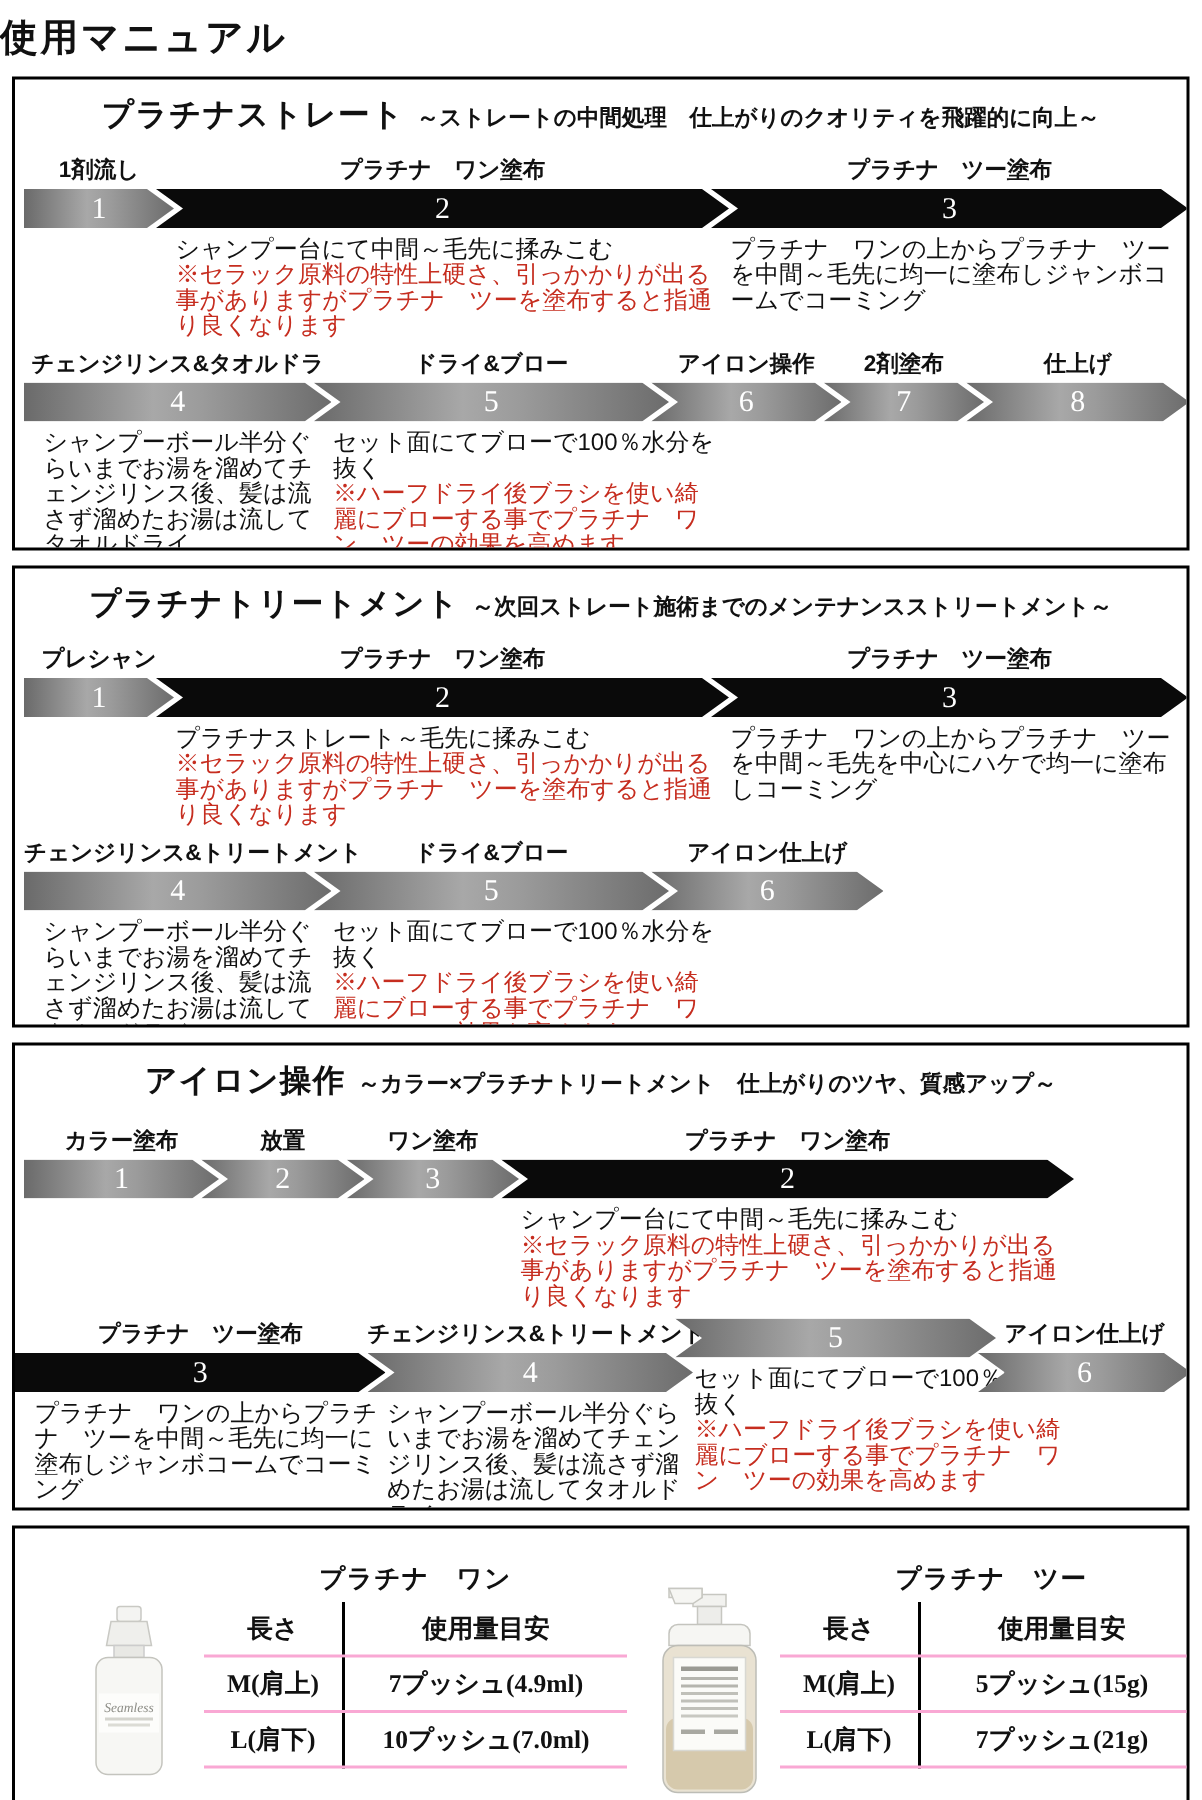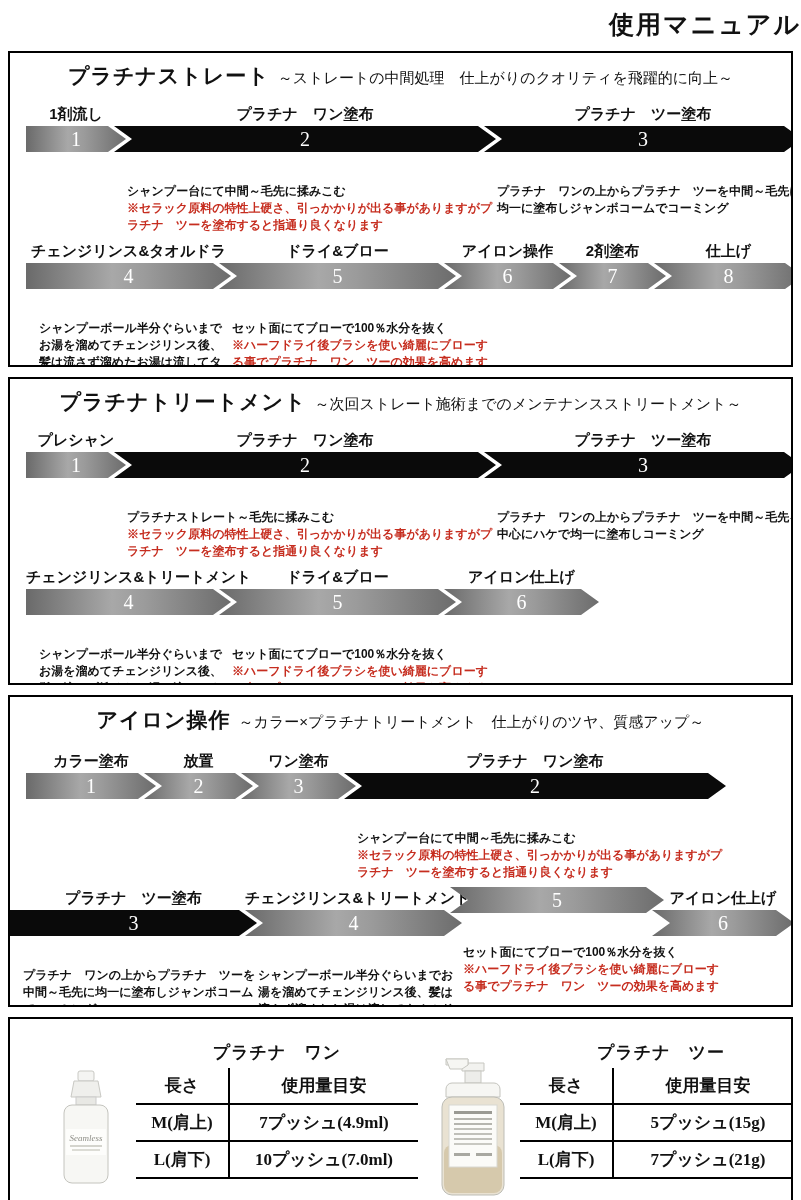--- a/index.html
+++ b/index.html
@@ -1,44 +1,44 @@
 <!DOCTYPE html>
 <html lang="ja"><head>
 <meta charset="utf-8">
 <style>
   html,body{margin:0;padding:0;background:#fff;}
   body{width:801px;height:1200px;font-family:"Liberation Sans",sans-serif;color:#111;overflow:hidden;}
-  .page-title{text-align:right;font-size:25px;font-weight:bold;margin:8px 0 10px 0;letter-spacing:2px;}
+  .page-title{text-align:left;font-size:25px;font-weight:bold;margin:8px 0 10px 0;letter-spacing:2px;}
   .box{border:2px solid #000;margin:0 8px 10px 8px;overflow:hidden;background:#fff;}
   .box1{height:312px}.box2{height:304px}.box3{height:308px}.box4{height:196px}
   .box-header{text-align:center;padding-top:9px;white-space:nowrap;}
   .box-title{font-size:21px;font-weight:bold;letter-spacing:1px;}
-  .box-sub{font-size:15px;font-weight:normal;margin-left:8px;text-align:center;}
-  .flow-row{display:flex;align-items:flex-start;margin-top:13px;padding-left:16px;}
+  .box-sub{font-size:15px;font-weight:bold;margin-left:8px;text-align:center;}
+  .flow-row{display:flex;align-items:flex-start;margin-top:13px;padding-left:6px;}
   .flow-row.flush{padding-left:0;}
   .step{flex:none;}
   .step + .step{margin-left:-12px;}
   .step-label{height:21px;line-height:21px;font-size:15px;font-weight:bold;text-align:center;white-space:nowrap;margin-bottom:2px;}
   .arrow{height:26px;display:flex;align-items:center;justify-content:center;
          clip-path:polygon(0 0,calc(100% - 18px) 0,100% 50%,calc(100% - 18px) 100%,0 100%,18px 50%);}
   .arrow.first{clip-path:polygon(0 0,calc(100% - 18px) 0,100% 50%,calc(100% - 18px) 100%,0 100%);}
   .arrow.gray{background:linear-gradient(90deg,#6a6a6a 0%,#a8a8a8 42%,#9b9b9b 58%,#6c6c6c 100%);}
   .arrow.black{background:#0a0a0a;}
   .num{color:#fff;font-family:"Liberation Serif",serif;font-size:20px;line-height:26px;}
-  .desc{padding:6px 0 0 13px;font-size:12px;font-weight:bold;line-height:17px;color:#111;margin-top:25px;}
+  .desc{padding:6px 0 0 13px;font-size:16px;font-weight:normal;line-height:17px;color:#111;}
   .note{color:#c62d1f;}
   
   .usage-wrap{display:flex;align-items:flex-start;padding-top:22px;}
   .prod-block{flex:none;}
   .prod-title{text-align:center;font-size:17px;font-weight:bold;margin-bottom:4px;letter-spacing:1px;}
   table.usage{border-collapse:collapse;font-family:"Liberation Serif",serif;font-weight:bold;font-size:17px;}
   table.usage td{padding:6px 10px;text-align:center;white-space:nowrap;}
   table.usage td.c1{border-right:2px solid #000;min-width:72px;}
   table.usage td.c2{min-width:168px;}
-  table.usage tr td{border-bottom:2px solid #000000;}
+  table.usage tr td{border-bottom:2px solid #f9a8d4;}
   .bottle{flex:none;}
 </style>
 </head>
 <body>
 
 <div class="page-title">使用マニュアル</div>
 
 <div class="box box1">
   <div class="box-header">
     <span class="box-title">プラチナストレート</span><span class="box-sub">～ストレートの中間処理　仕上がりのクオリティを飛躍的に向上～</span>

